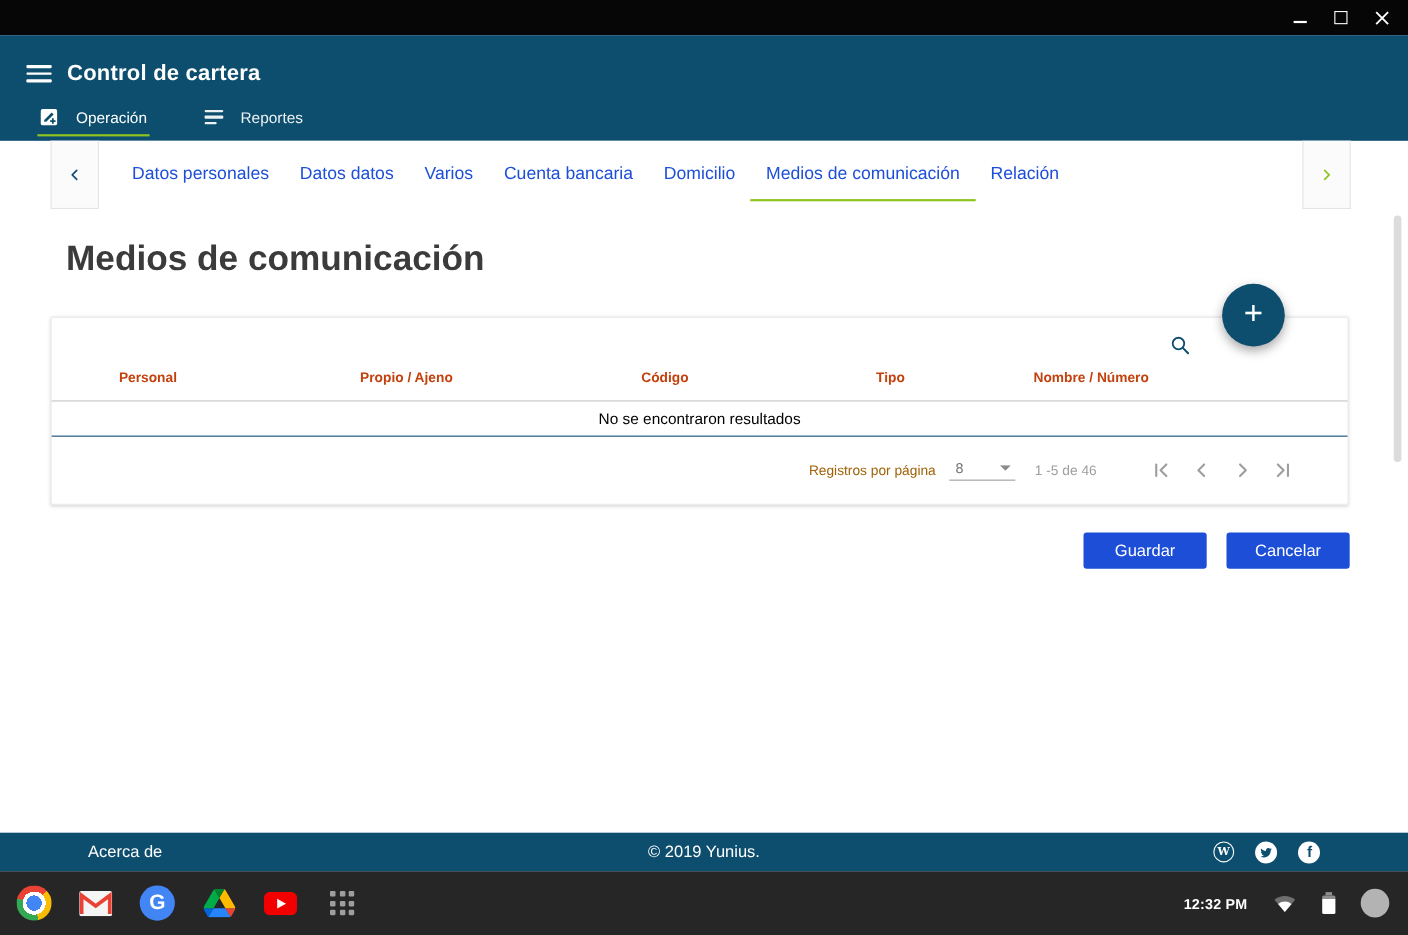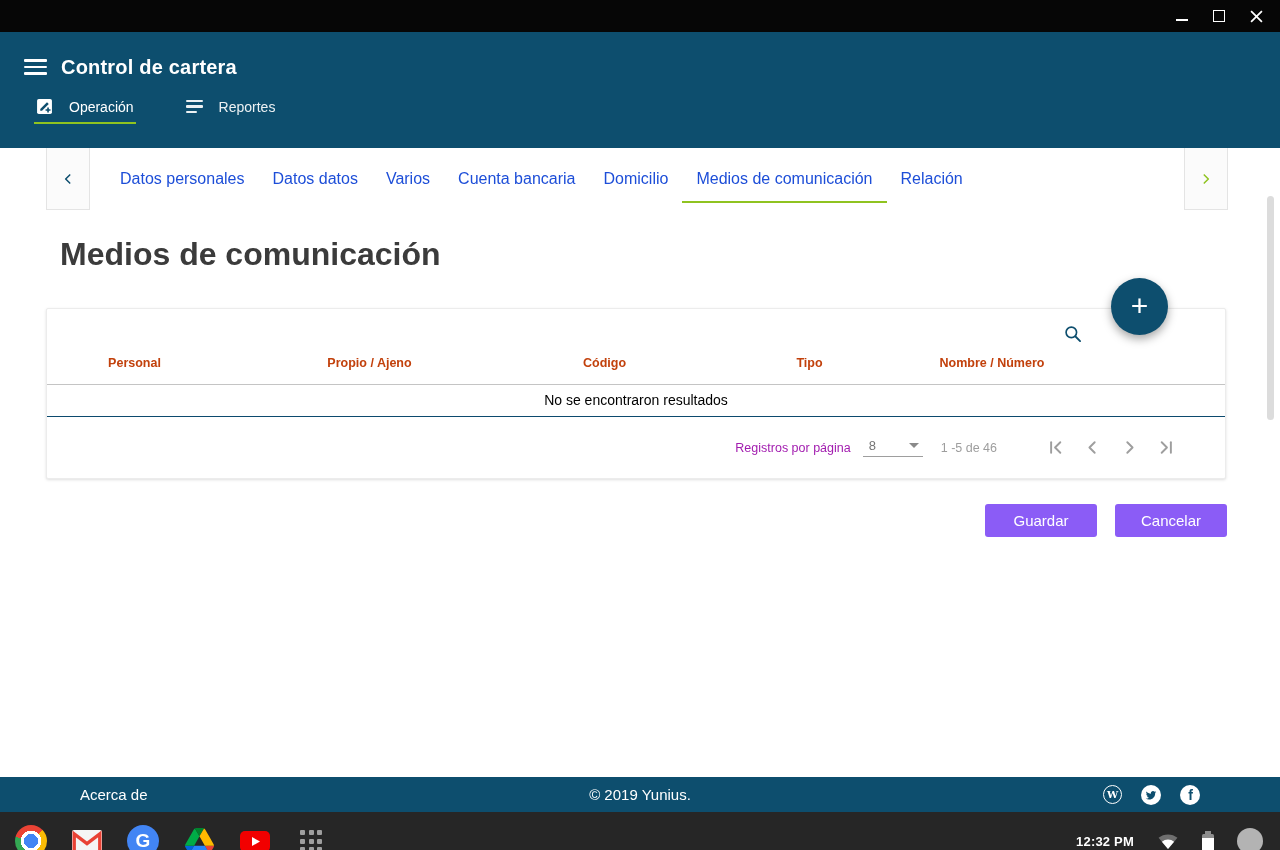--- a/index.html
+++ b/index.html
@@ -10,21 +10,21 @@
   }
   
   .titlebar {
     height:32px; background:#060606; display:flex; align-items:center;
     justify-content:flex-end; gap:21px; padding-right:16px;
   }
   .win-btn { width:16px; height:16px; display:flex; align-items:center; justify-content:center; }
   .min-glyph { width:12px; height:2px; background:#fff; transform:translateY(4px); display:block; }
   .max-glyph { width:10px; height:10px; border:1.7px solid #fff; display:block; }
   
-  .app-header { height:116px; background:#0d4e6e; color:#fff; }
+  .app-header { height:96px; background:#0d4e6e; color:#fff; }
   .header-top { display:flex; align-items:center; padding:15px 0 0 24px; height:40px; }
   .hamburger { width:24px; display:flex; flex-direction:column; gap:4px; cursor:pointer; }
   .hamburger span { height:2.6px; width:23px; background:#fff; border-radius:1px; display:block; }
   .app-title { font-size:20px; font-weight:bold; margin-left:13px; letter-spacing:.2px; }
   .header-nav { display:flex; padding-left:34px; margin-top:7px; }
   .nav-tab {
     display:flex; align-items:center; gap:16px; font-size:14px; color:#fff;
     padding:4px 2px 9px 2px; margin-right:48px; position:relative; cursor:pointer;
   }
   .nav-tab.inactive { opacity:.92; }
@@ -71,32 +71,32 @@
   }
   .col-h { text-align:center; font-size:12.5px; font-weight:bold; color:#c2410c; }
   .search-btn { position:absolute; top:15px; right:142px; cursor:pointer; width:20px; height:20px; }
   .empty-row {
     height:31px; line-height:31px; text-align:center; font-size:14px; color:#000000;
     border-bottom:1px solid #0c4a6e;
   }
   .pagination {
     height:61px; display:flex; align-items:center; justify-content:flex-end; padding-right:48px;
   }
-  .pp-label { font-size:12.5px; color:#a21caf; margin-right:12px; }
+  .pp-label { font-size:12.5px; color:#a16207; margin-right:12px; }
   .pp-select {
     width:50px; display:flex; align-items:center; justify-content:space-between;
     padding:0 4px 3px 6px; border-bottom:1px solid #9e9e9e; font-size:13px; color:#757575;
     cursor:pointer; margin-right:18px;
   }
   .pp-range { font-size:12.5px; color:#9e9e9e; margin-right:48px; }
   .pager { display:flex; align-items:center; gap:16px; }
   .pager-btn { cursor:pointer; width:21px; height:21px; display:flex; align-items:center; justify-content:center; }
   .actions { position:absolute; top:294px; right:53px; display:flex; gap:18px; }
   .btn {
-    width:112px; height:33px; background:#8b5cf6; color:#fff; border:none; border-radius:3px;
+    width:112px; height:33px; background:#1d4ed8; color:#fff; border:none; border-radius:3px;
     font-family:"Liberation Sans", sans-serif; font-size:15px; cursor:pointer;
     display:flex; align-items:center; justify-content:center;
   }
   .scroll-thumb { position:absolute; top:196px; left:1267px; width:7px; height:224px; background:#dcdcdc; border-radius:4px; z-index:5; }
   
   .footer { height:35px; background:#0d4e6e; color:#fff; display:flex; align-items:center; position:relative; font-size:15px; }
   .footer-about { margin-left:80px; cursor:pointer; }
   .footer-copy { position:absolute; left:50%; transform:translateX(-50%);text-align:right; }
   .footer-social { margin-left:auto; margin-right:80px; display:flex; align-items:center; gap:19px; }
   .soc { width:20px; height:20px; border-radius:50%; display:flex; align-items:center; justify-content:center; cursor:pointer; }

